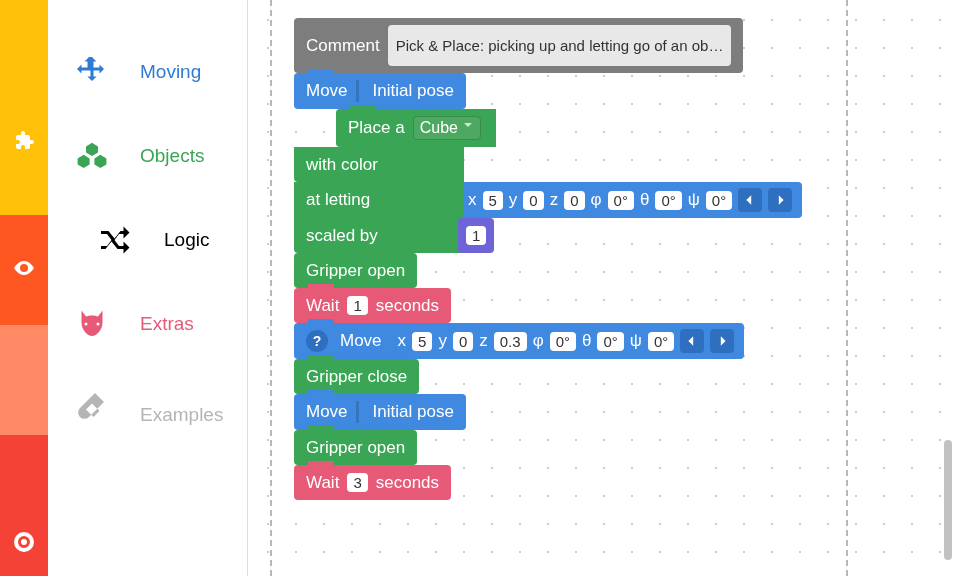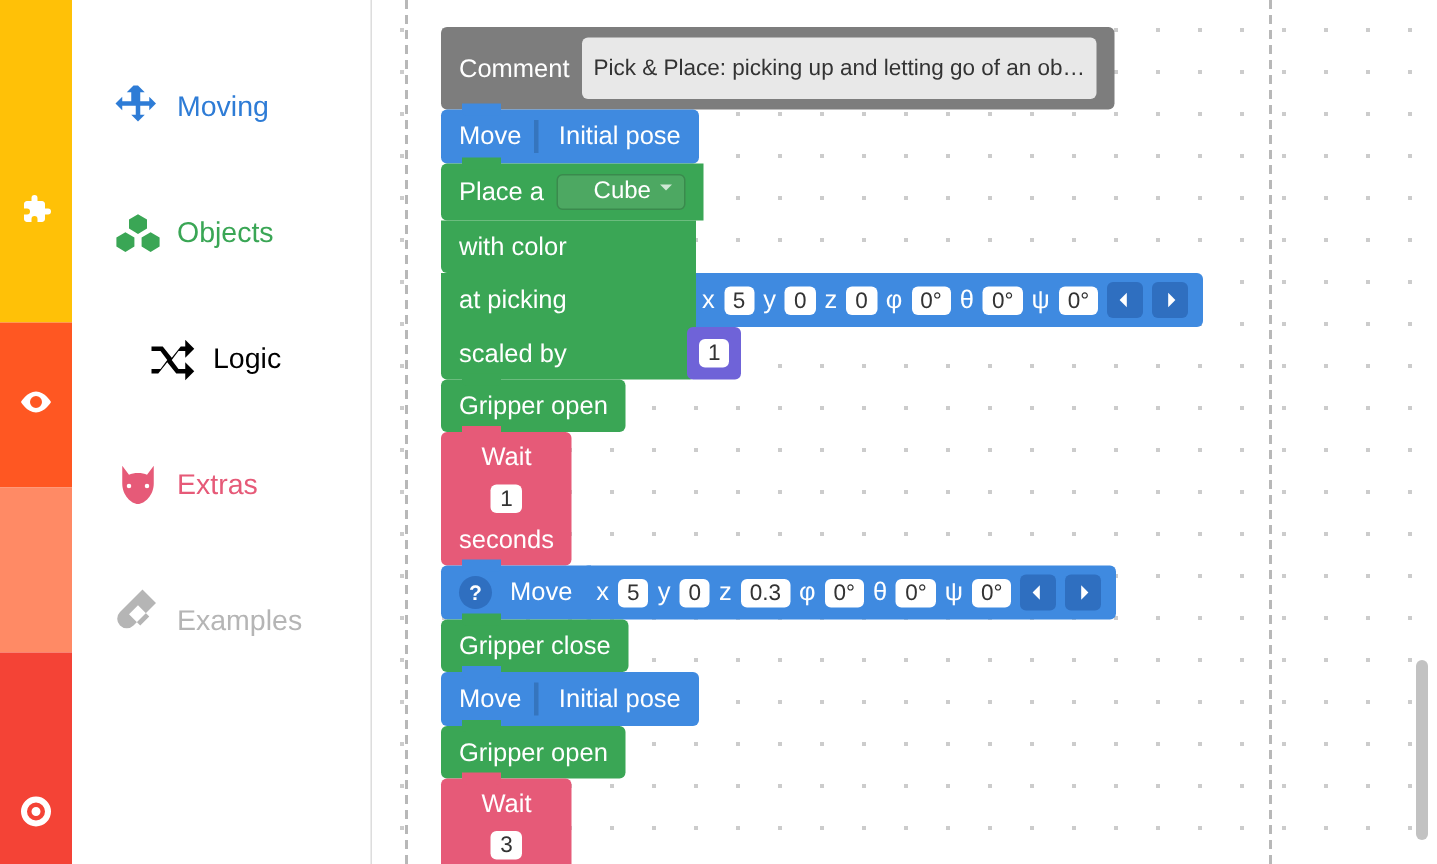--- a/index.html
+++ b/index.html
@@ -11,21 +11,21 @@
 .rail-orange { background: #ff5722; height: 110px; }
 .rail-peach { background: #ff8a65; height: 110px; }
 .rail-red { background: #f44336; height: 141px; }
 .rail-seg svg { width: 24px; height: 24px; fill: #fff; }
 .rail-yellow svg { margin-top: 70px; }
 .rail-orange, .rail-peach { align-items: center; }
 .rail-red { align-items: flex-end; padding-bottom: 18px; }
 
 .toolbox { width: 200px; background: #fff; border-right: 1px solid #eee; padding-top: 30px; position: relative; }
 .toolbox::after { content: ""; position: absolute; top:0; bottom:0; right:-8px; width:8px; background: linear-gradient(to right, rgba(0,0,0,0.08), transparent); }
-.toolbox-item { display: flex; align-items: center; gap: 8px; padding: 24px 0 24px 26px; cursor: pointer; font-size: 19px; }
+.toolbox-item { display: flex; align-items: center; gap: 30px; padding: 24px 0 24px 26px; cursor: pointer; font-size: 19px; }
 .toolbox-item .ic { width: 36px; height: 36px; display: flex; align-items: center; justify-content: center; }
 .c-blue { color: #2e7cd6; }
 .c-green { color: #3aa655; }
 .c-orange { color: #000000; margin-left: 24px; }
 .c-pink { color: #e65a78; }
 .c-gray { color: #b5b5b5; align-items: flex-end; }
 
 .workspace { flex: 1; position: relative; background: #fff; overflow: hidden; }
 .workspace::before { content:""; position:absolute; inset:0;
   background-image: radial-gradient(circle, #ccc 1.5px, transparent 1.5px);
@@ -34,44 +34,44 @@
 .scrollbar { position:absolute; right:6px; top:10px; bottom:10px; width:8px; }
 .scrollbar-thumb { position:absolute; top:430px; width:8px; height:120px; background:#c2c2c2; border-radius:4px; }
 
 .stack { position: absolute; top: 18px; left: 46px; }
 
 .blk { position: relative; padding: 7px 12px; color:#fff; font-size:17px; border-radius:4px; display:flex; align-items:center; gap:8px; min-height:35px; }
 .blk + .blk, .nested > .blk { margin-top: 0; }
 .blk-gray { background:#7d7d7d; }
 .blk-blue { background:#3f8ae0; }
 .blk-green { background:#3aa655; }
-.blk-pink { background:#e65a78;flex-direction:column; }
+.blk-pink { background:#e65a78; }
 .blk-purple { background:#6f63d8; }
 .blk-teal { background:#4fa8a0; }
 
 .notch { position:absolute; top:-4px; left:14px; width:26px; height:8px; background:inherit; border-radius:0 0 3px 3px; }
 .socket { display:inline-flex; align-items:center; justify-content:center; border-left:3px solid rgba(0,0,0,0.15); padding-left:6px; height:22px; }
 
 .pill { background:#e8e8e8; color:#333; border-radius:4px; padding:12px 8px; font-size:15px; font-weight:500; }
 .pill-light { background:#fff; color:#333; border-radius:4px; padding:1px 6px; font-size:15px; white-space:nowrap; }
-.drop { background:#4da862; color:#fff; border-radius:4px; padding:2px 8px 2px 24px; font-size:16px; display:inline-flex; align-items:flex-start; gap:6px; border:1px solid #3a8a4d;}
+.drop { background:#4da862; color:#fff; border-radius:4px; padding:2px 8px 2px 6px; font-size:16px; display:inline-flex; align-items:flex-start; gap:6px; border:1px solid #3a8a4d;}
 .drop::after { content:""; border:4px solid transparent; border-top-color:#cfe8d4; margin-top:4px; }
 
 .coord-bar { background:#3f8ae0; border-radius:4px; padding:6px 10px; display:inline-flex; align-items:center; gap:6px; color:#fff; font-size:17px; }
 .coord-bar .pill-light { min-width:18px; text-align:center; }
 .nav-btn { width:24px; height:24px; border-radius:4px; background:#2f6fc0; display:inline-flex; align-items:center; justify-content:center; }
 .nav-btn svg{ width:12px; height:12px; fill:#fff; }
 
 .help { width:22px; height:22px; border-radius:50%; background:#2f6fc0; display:inline-flex; align-items:center; justify-content:center; font-size:14px; font-weight:700; margin-right:4px;}
 
 .w-fit { width:max-content; }
 .row-in { display:flex; }
 .slot-attached { margin-left:-6px; }
 .nested-right { display:flex; }
-.nested-right .main-col .blk { border-top-right-radius:0; border-bottom-right-radius:0; }
+.nested-right .main-col .blk { border-top-right-radius:0; border-bottom-right-radius:0;margin-left:42px; }
 </style>
 </head>
 <body>
 
 <div class="left-rail">
   <div class="rail-seg rail-yellow">
     <span>
       <svg viewBox="0 0 24 24">
           <path d="M20 11h-2V8c0-1.1-.9-2-2-2h-3V4a2 2 0 10-4 0v2H6c-1.1 0-2 .9-2 2v3h2a2 2 0 110 4H4v3c0 1.1.9 2 2 2h3v-2a2 2 0 114 0v2h3c1.1 0 2-.9 2-2v-3h2a2 2 0 100-4z"></path>
         </svg>
@@ -171,21 +171,21 @@
           </div>
         </div>
       </div>
       <div class="row-in">
         <div class="blk blk-green" style="min-width:170px;border-top-left-radius:0;border-top-right-radius:0;border-bottom-right-radius:0">
           <span>with color</span>
         </div>
       </div>
       <div class="row-in">
         <div class="blk blk-green" style="min-width:170px;border-radius:0">
-          <span>at picking</span>
+          <span>at letting</span>
         </div>
         <div class="coord-bar slot-attached">
           <span>x</span>
             <span class="pill-light">5</span>
           <span>y</span>
             <span class="pill-light">0</span>
           <span>z</span>
             <span class="pill-light">0</span>
           <span>φ</span>
             <span class="pill-light">0°</span>

